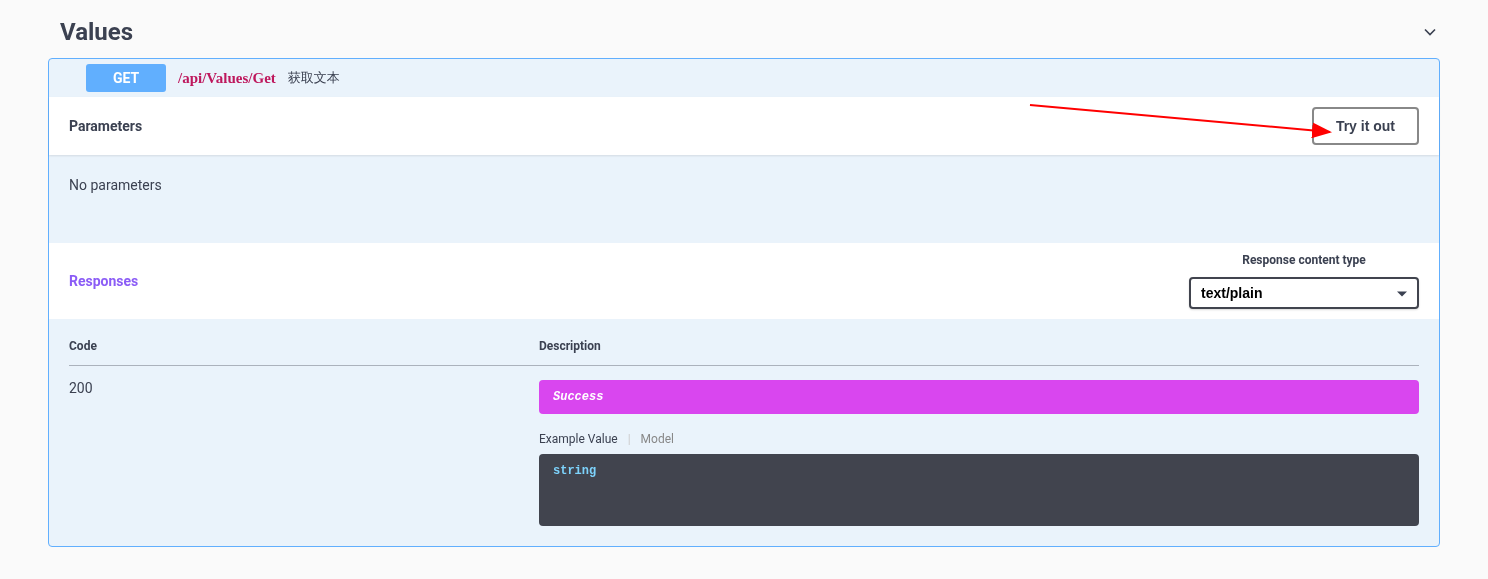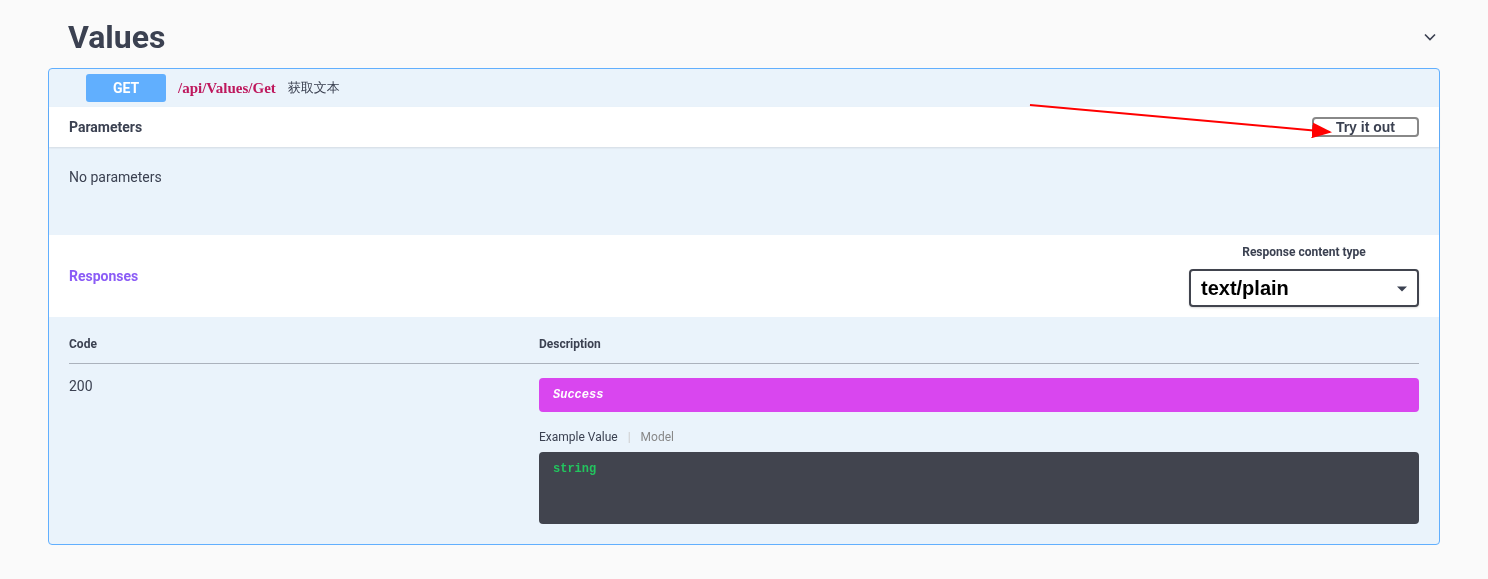--- a/index.html
+++ b/index.html
@@ -16,24 +16,23 @@
     padding: 0 48px;
   }
   .tag-header {
     display: flex;
     align-items: center;
     justify-content: space-between;
     padding: 18px 0 12px 12px;
     cursor: pointer;
   }
   .tag-title {
-    font-size: 32px;
-    font-weight: 700;
-    color: #3b4151;
-    margin-left: 8px;
+    font-size: 24px;
+    font-weight: 700;
+    color: #3b4151;
   }
   .chevron {
     stroke: #3b4151;
     stroke-width: 2;
     fill: none;
   }
   .opblock {
     border: 1px solid #61affe;
     border-radius: 4px;
     background: #eaf3fb;
@@ -80,21 +79,21 @@
   }
   .section-header h4 {
     font-size: 14px;
     font-weight: 700;
     color: #3b4151;
   }
   .try-btn {
     background: transparent;
     border: 2px solid #888;
     border-radius: 4px;
-    padding: 0 22px;
+    padding: 9px 22px;
     font-size: 14px;
     font-weight: 700;
     color: #3b4151;
     cursor: pointer;
   }
   .no-params {
     padding: 22px 20px 50px 20px;
     font-size: 14px;
     color: #3b4151;
     font-weight: 400;
@@ -119,21 +118,21 @@
   }
   .ct-label {
     font-size: 12px;
     font-weight: 700;
     color: #3b4151;
   }
   .ct-select {
     border: 2px solid #41444e;
     border-radius: 4px;
     padding: 6px 26px 6px 10px;
-    font-size: 20px;
+    font-size: 14px;
     font-weight: 700;
     min-width: 230px;
     background: #fff;
     appearance: none;
     -webkit-appearance: none;
     position: relative;
     cursor: pointer;
     box-shadow: 0 1px 2px rgba(0,0,0,0.15);
   }
   .select-wrap {
@@ -196,21 +195,21 @@
   }
   .model-tabs .inactive {
     color: #888;
     cursor: pointer;
   }
   .model-tabs .sep {
     color: #ccc;
   }
   .example-block {
     background: #41444e;
-    color: #22c55e;
+    color: #7dd3fc;
     border-radius: 4px;
     padding: 10px 14px 48px 14px;
     font-family: "Courier New", monospace;
     font-size: 12px;
     font-weight: 700;
   }
   .annotation-arrow {
     position: absolute;
     pointer-events: none;
     top: 0;

